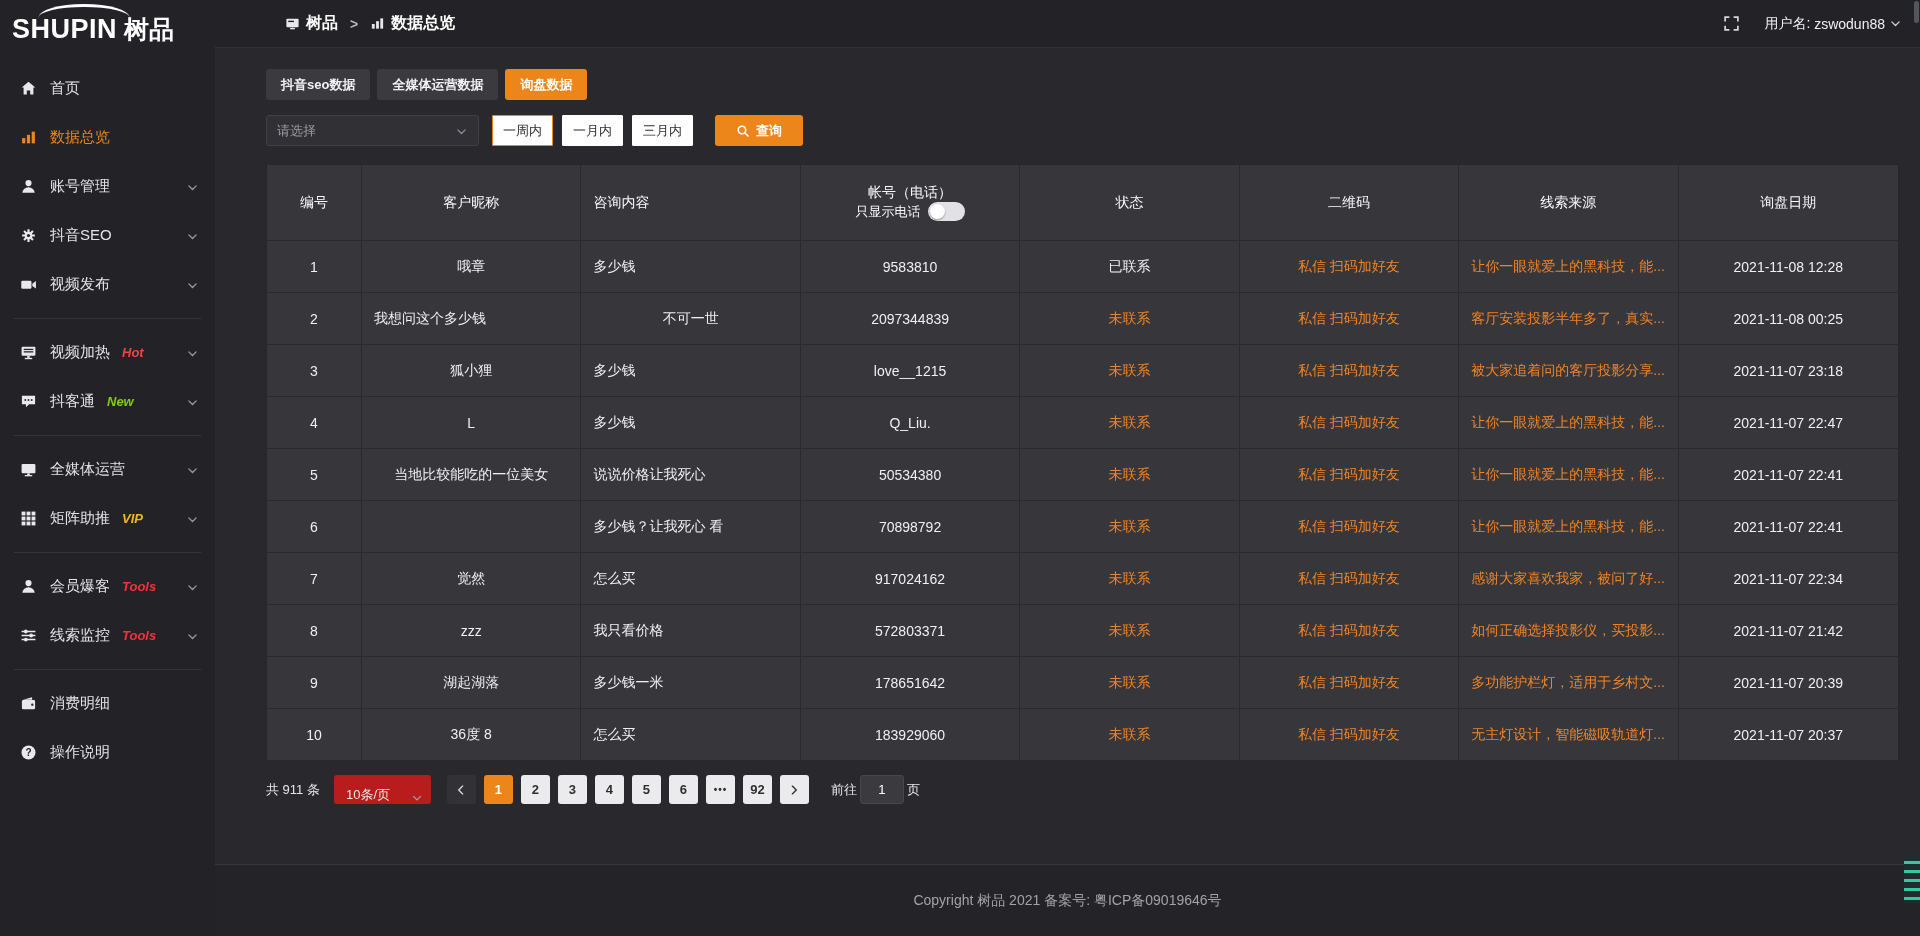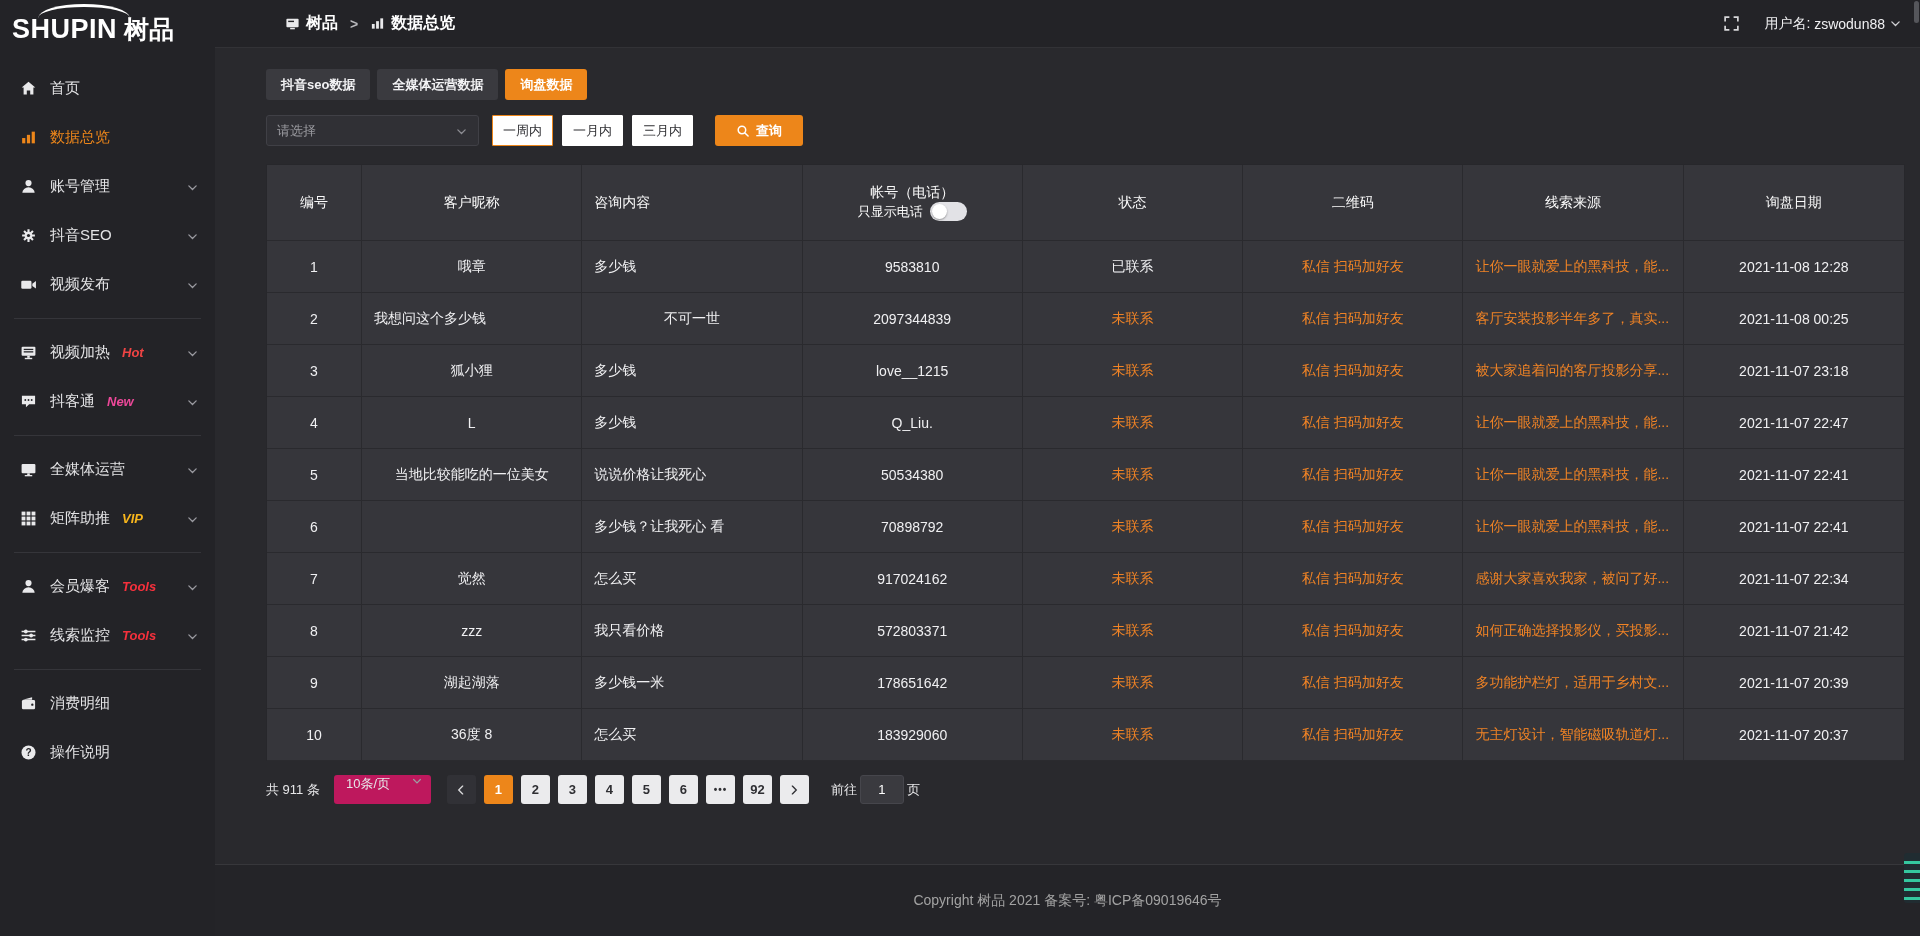--- a/index.html
+++ b/index.html
@@ -31,21 +31,21 @@
   .crumb .icon svg { width:100%; height:100%; }
   .crumb-sep { color:#b9b9bd; font-size:14px; font-weight:700; margin:0 12px; }
   .user-area { margin-left:auto; display:flex; align-items:center; gap:10px; }
   .fs-icon { width:17px; height:17px; color:#d8d8da; cursor:pointer; }
   .fs-icon svg { width:100%; height:100%; }
   .user-name { display:flex; align-items:center; font-size:14px; color:#f0f0f2; cursor:pointer; margin-left:14px; }
   .user-name .cv { width:13px; height:13px; margin-left:4px; color:#cfcfd2; }
   .user-name .cv svg { width:100%; height:100%; }
 
   
-  .main { position:absolute; left:215px; top:49px; right:0; bottom:72px; padding:20px 15px 0 51px; }
+  .main { position:absolute; left:215px; top:49px; right:0; bottom:72px; padding:20px 21px 0 51px; }
   .tabs { display:flex; gap:7px; }
   .tab-btn { height:31px; padding:0 15px; background:#3a3a3f; border:none; border-radius:3px;
     color:#f2f2f4; font-size:13px; font-weight:700; cursor:pointer; font-family:inherit; }
   .tab-btn.active { background:#ed861a; color:#fff; }
 
   .filter-row { margin-top:15px; display:flex; align-items:center; }
   .select { width:213px; height:31px; background:#303035; border:1px solid #404046; border-radius:3px;
     display:flex; align-items:center; padding:0 10px; cursor:pointer; }
   .select .ph { font-size:13px; color:#9b9ba0; }
   .select .cv { margin-left:auto; width:13px; height:13px; color:#8d8d93; }
@@ -72,21 +72,21 @@
   .toggle-line { display:flex; align-items:center; gap:7px; font-size:13px; }
   .toggle { width:37px; height:19px; background:#e2e2e6; border-radius:10px; position:relative; cursor:pointer; flex:0 0 auto; }
   .toggle .knob { position:absolute; left:2px; top:2px; width:15px; height:15px; border-radius:50%;
     background:#fff; box-shadow:0 1px 2px rgba(0,0,0,.35); }
   .st-pending { color:#f08325; }
   .link-orange { color:#f08325; cursor:pointer; }
 
   
   .pagination { margin-top:14px; display:flex; align-items:center; font-size:13px; color:#e6e6e8; }
   .pg-total { margin-right:14px; }
-  .pg-size { width:97px; height:29px; background:#be185d; border-radius:3px; display:flex; align-items:flex-start;
+  .pg-size { width:97px; height:29px; background:#b91c1c; border-radius:3px; display:flex; align-items:flex-end;
     padding:0 8px 0 12px; cursor:pointer; margin-right:16px; }
   .pg-size .cv { margin-left:auto; width:12px; height:12px; color:#9d9da2; }
   .pg-size .cv svg { width:100%; height:100%; }
   .pg-btn { min-width:29px; height:29px; border:none; border-radius:3px; background:#ebebed; color:#2f2f33;
     font-size:13px; font-weight:700; margin-right:8px; cursor:pointer; display:flex; align-items:center;
     justify-content:center; font-family:inherit; padding:0 6px; }
   .pg-btn.dark { background:#313136; color:#d8d8da; }
   .pg-btn.active { background:#ed861a; color:#fff; }
   .pg-btn .icon { width:12px; height:12px; }
   .pg-btn .icon svg { width:100%; height:100%; }
@@ -194,21 +194,21 @@
           <svg viewBox="0 0 16 16" fill="currentColor" width="100%" height="100%">
             <path d="M1.8 2.5h12.4v8.2H8.6l-3 2.8v-2.8H1.8Z"></path>
             <g fill="#232327">
               <circle cx="5" cy="6.6" r=".9"></circle>
               <circle cx="8" cy="6.6" r=".9"></circle>
               <circle cx="11" cy="6.6" r=".9"></circle>
             </g>
           </svg>
         </span>
         <span>抖客通</span>
-        <span class="side-badge" style="color: #ec4899;">New</span>
+        <span class="side-badge" style="color: #84cc16;">New</span>
         <span class="side-chevron"><svg viewBox="0 0 16 16" fill="currentColor" width="100%" height="100%">
             <path d="M3.5 6 8 10.5 12.5 6" fill="none" stroke="currentColor" stroke-width="1.6" stroke-linecap="round"></path>
           </svg></span>
       </div>
       <div class="side-divider"></div>
       <div class="side-item">
         <span class="icon ">
           <svg viewBox="0 0 16 16" fill="currentColor" width="100%" height="100%">
             <rect x="1.5" y="2.8" width="13" height="8.8" rx="1"></rect>
             <rect x="6.8" y="11.6" width="2.4" height="1.6"></rect>

